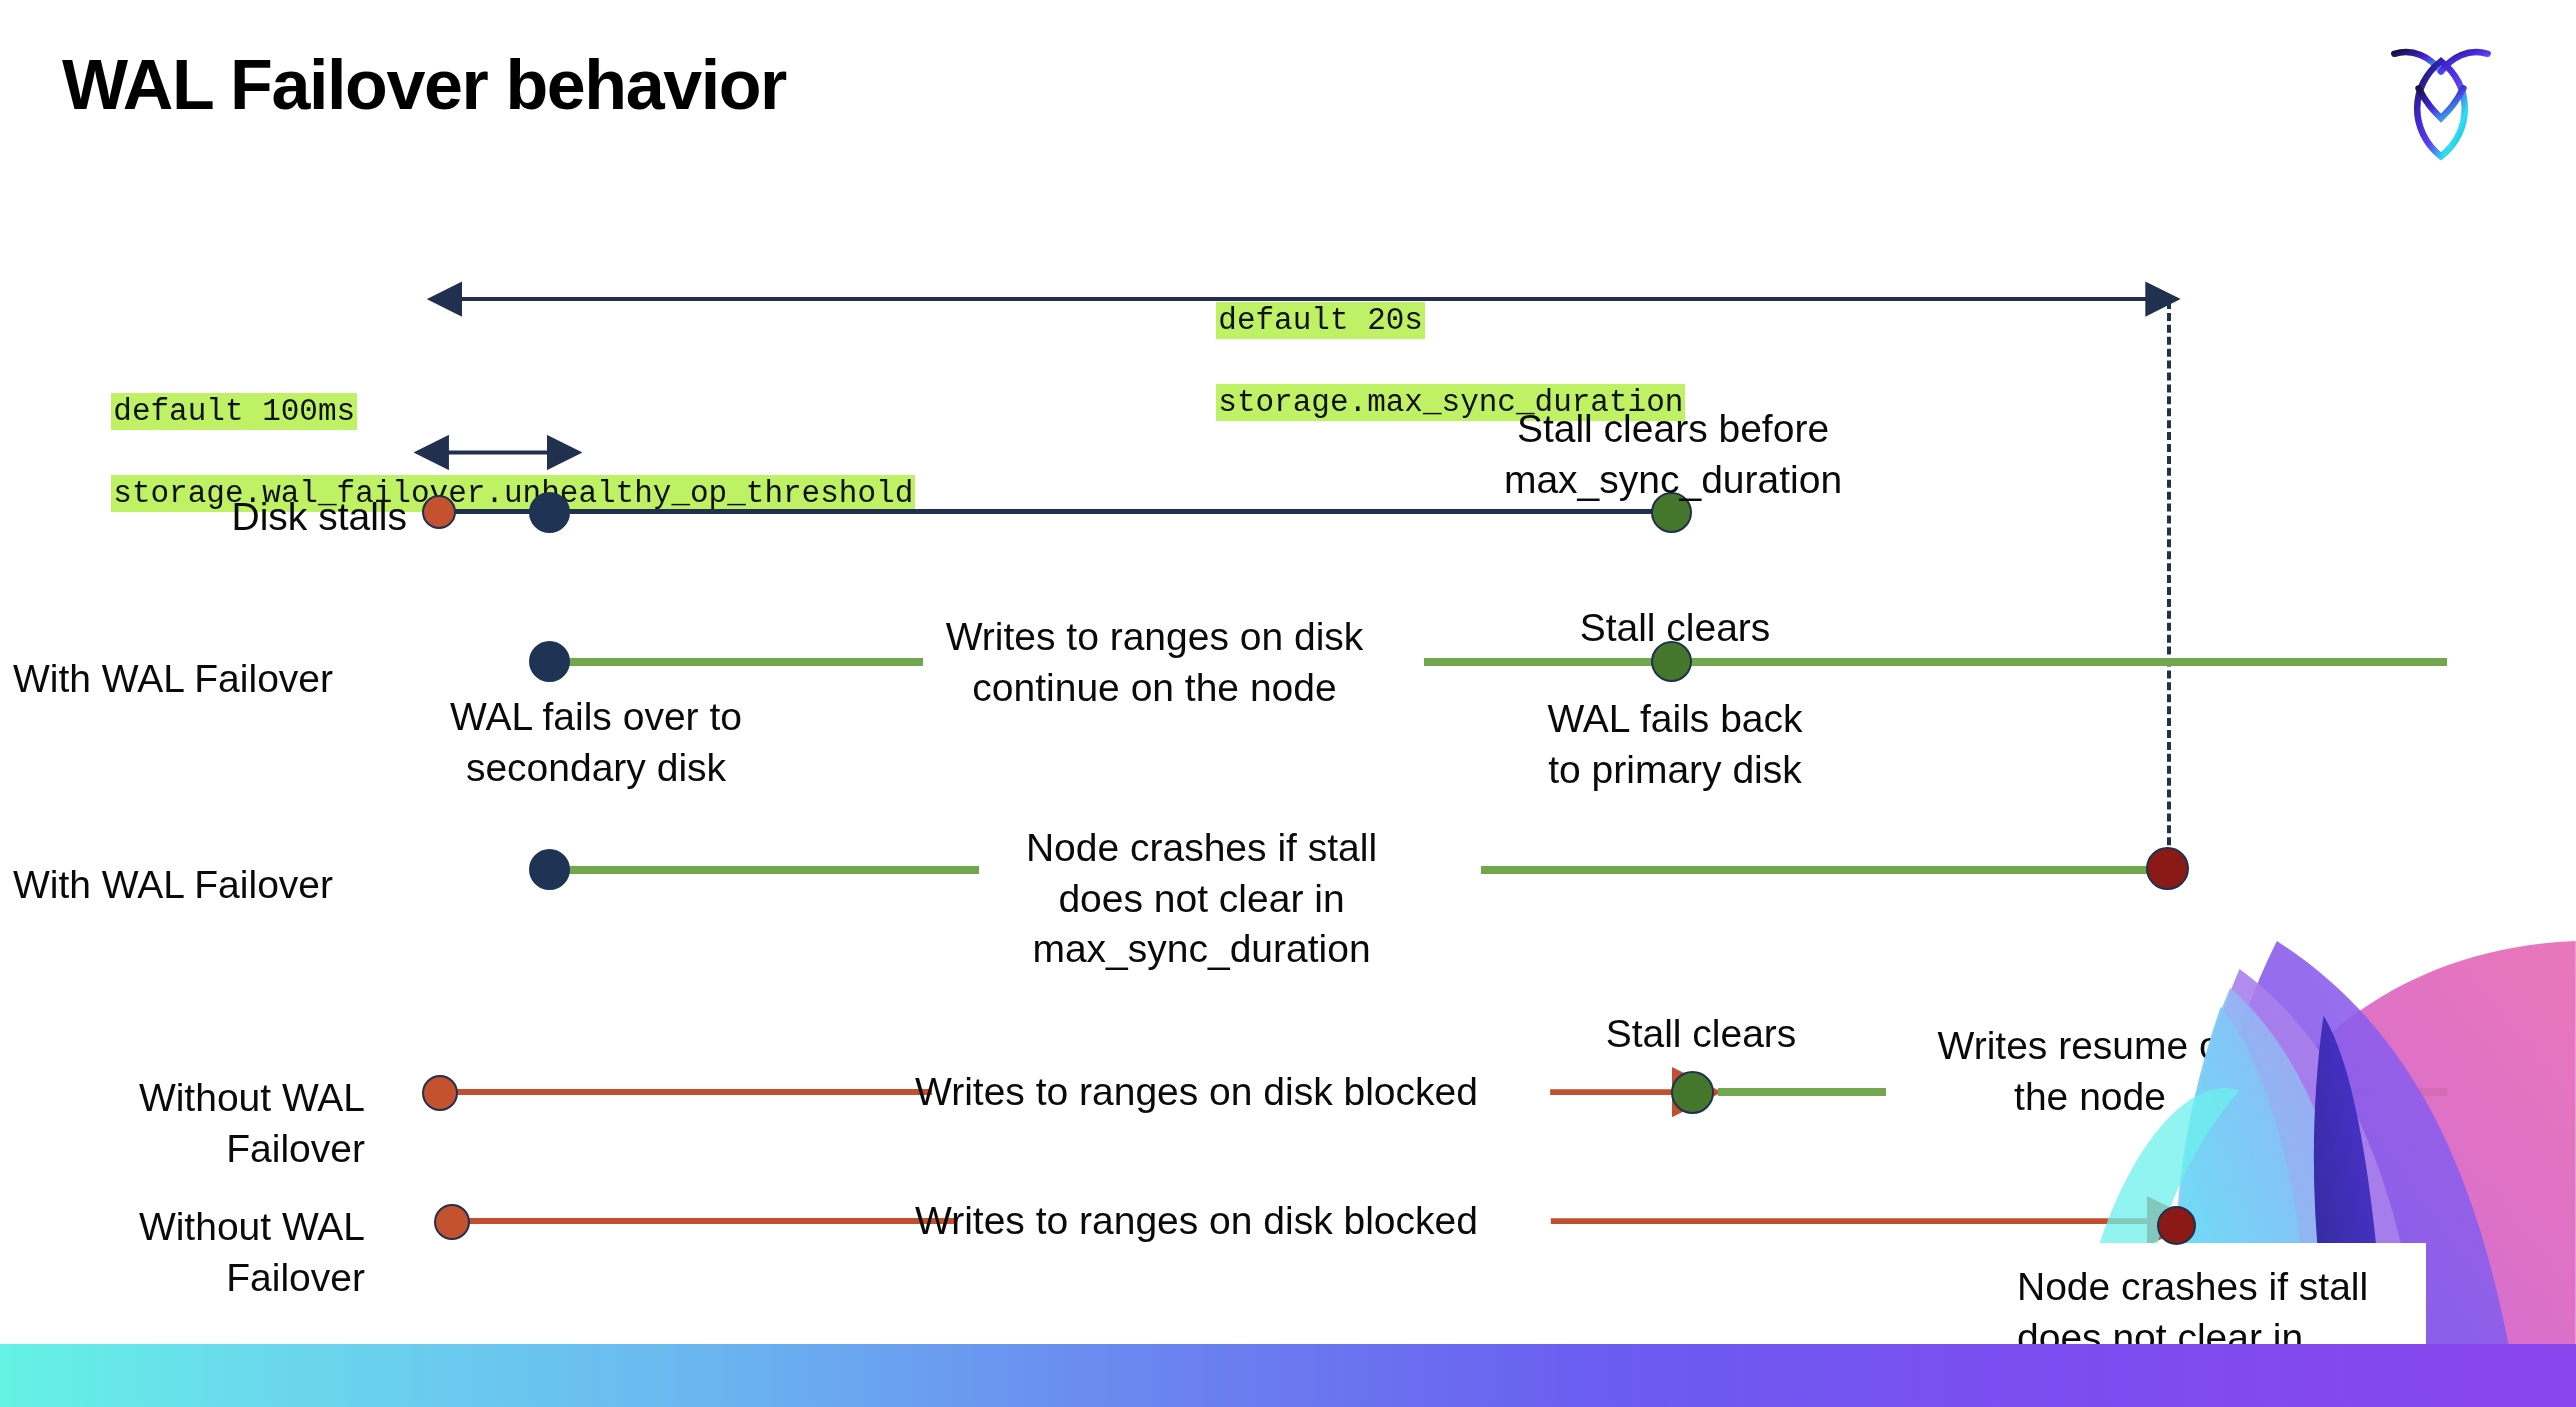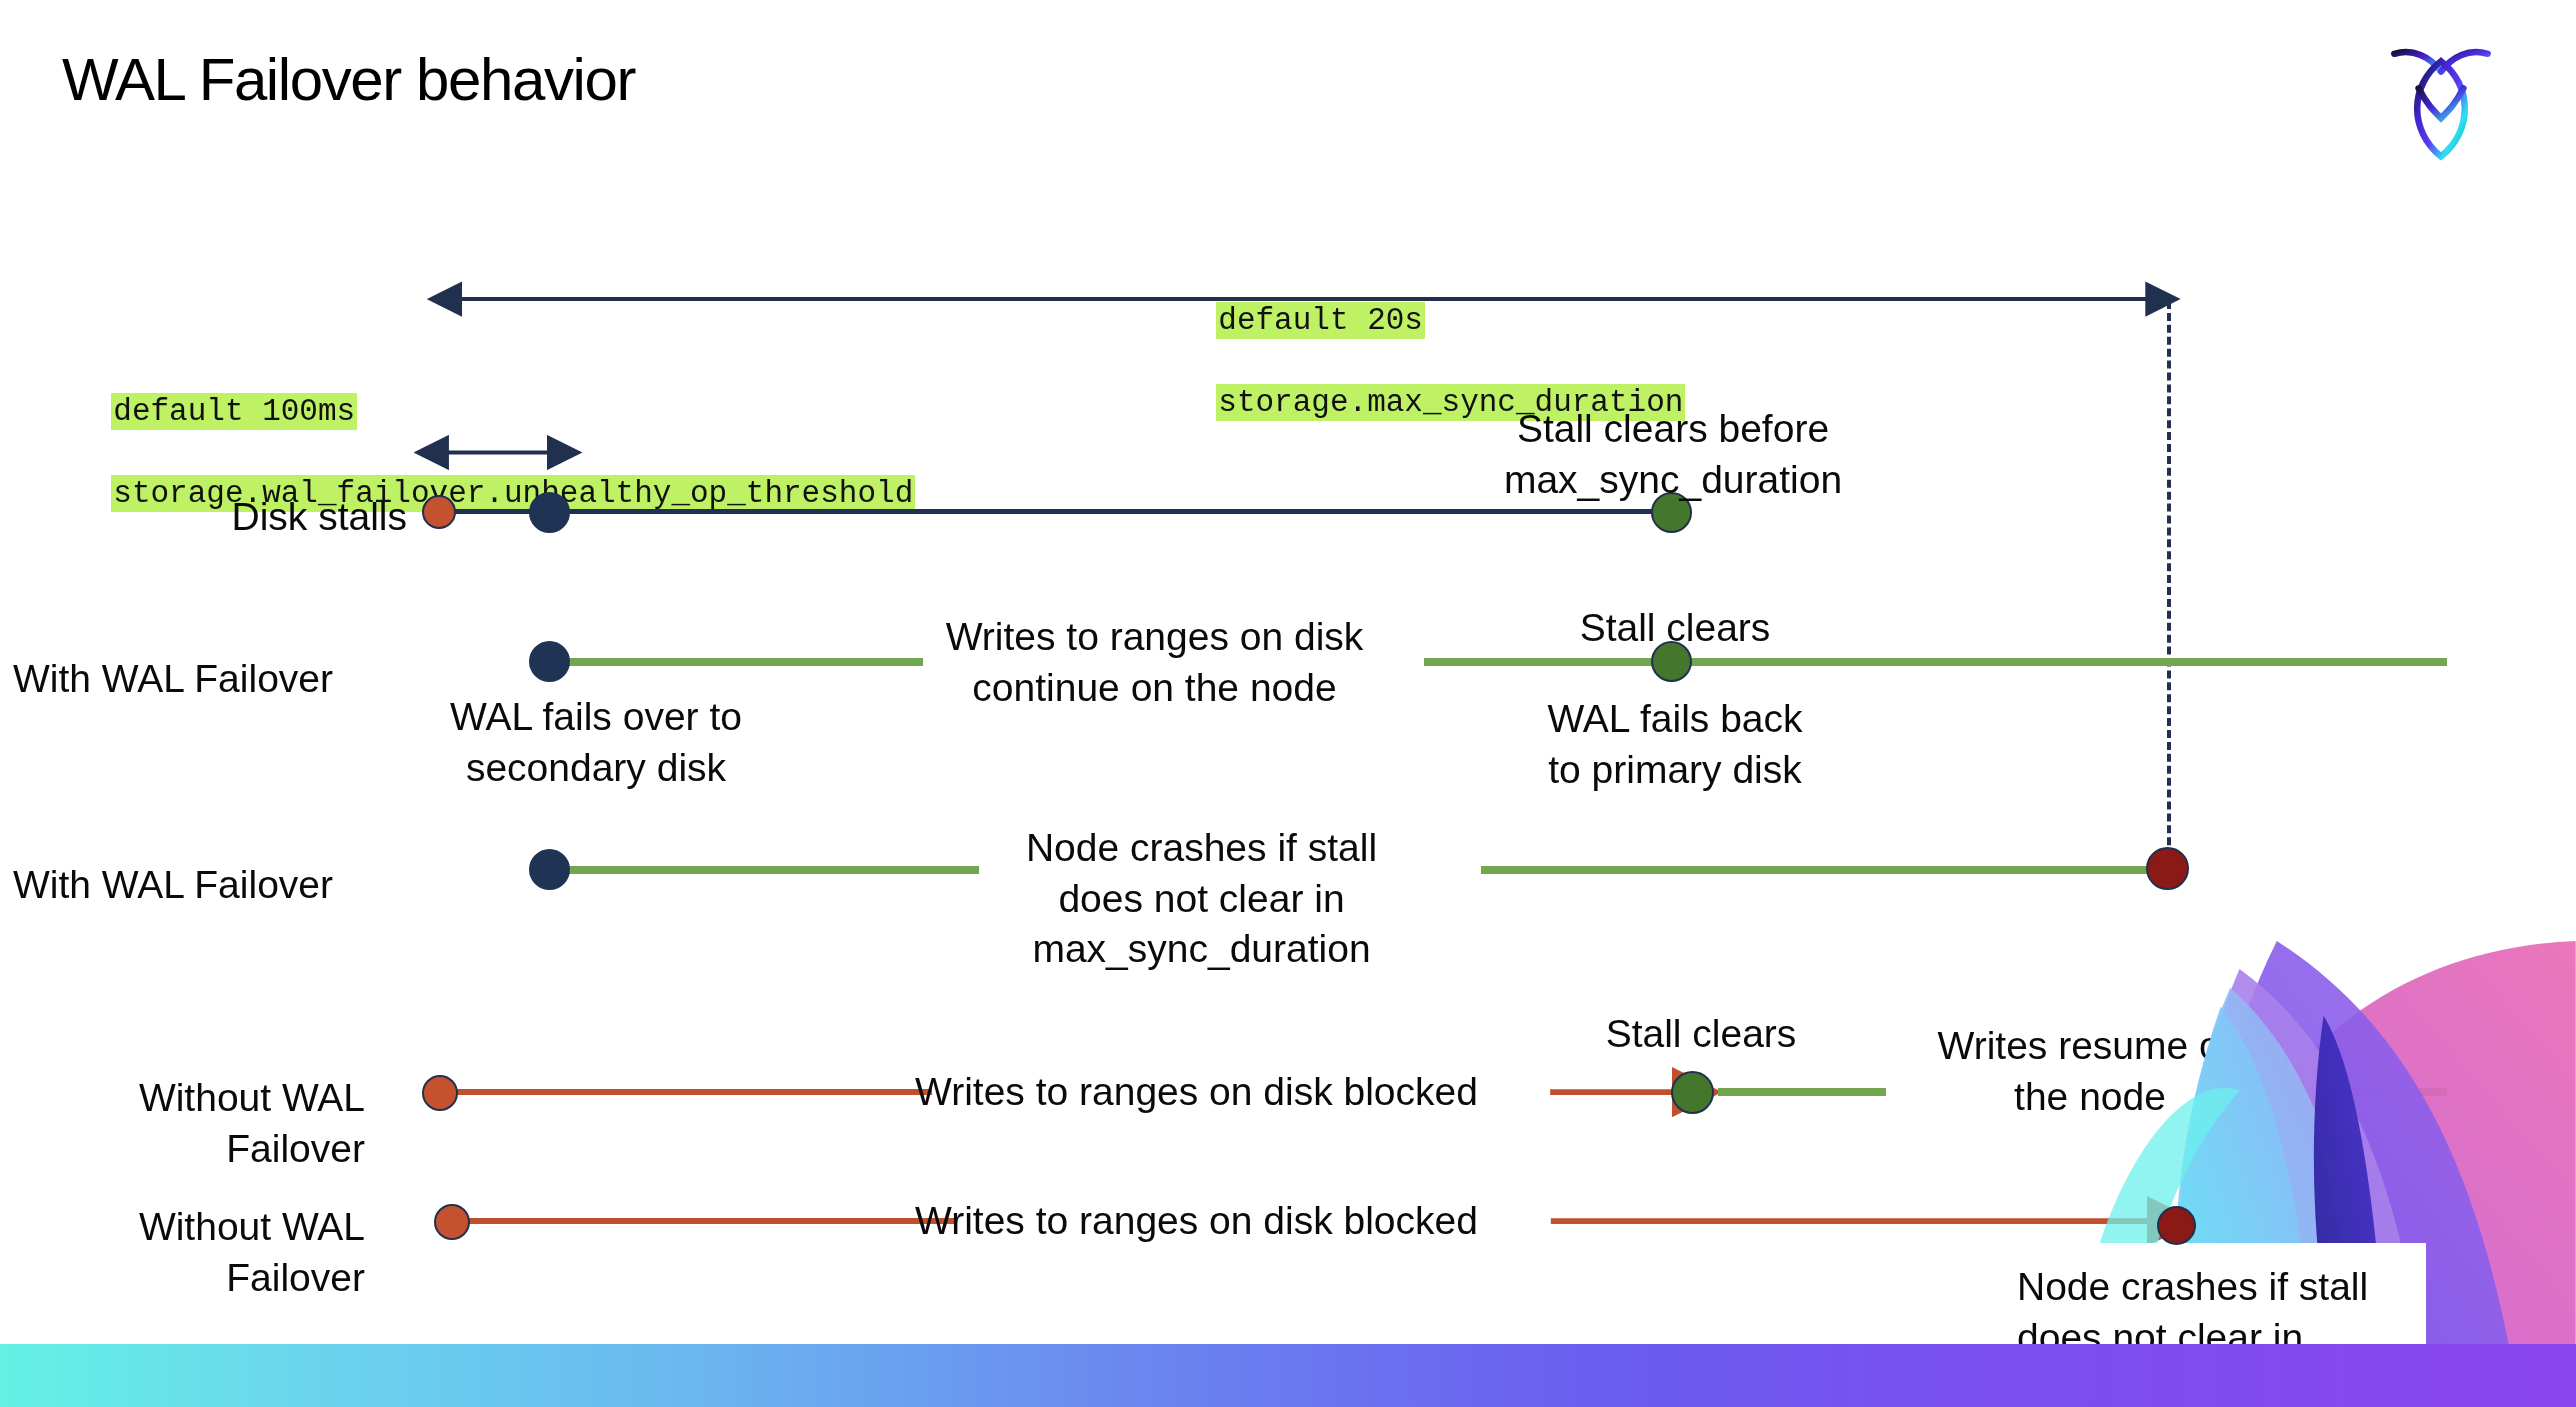--- a/index.html
+++ b/index.html
@@ -18,22 +18,22 @@
     height: 1408px;
     background: #ffffff;
     overflow: hidden;
   }
 
   
   .slide-title {
     position: absolute;
     left: 62px;
     top: 45px;
-    font-size: 60px;
-    font-weight: normal;
+    font-size: 70px;
+    font-weight: bold;
     letter-spacing: -1.4px;
     color: #000000;
     white-space: nowrap;
   }
 
   
   .logo {
     position: absolute;
     left: 2385px;
     top: 34px;

